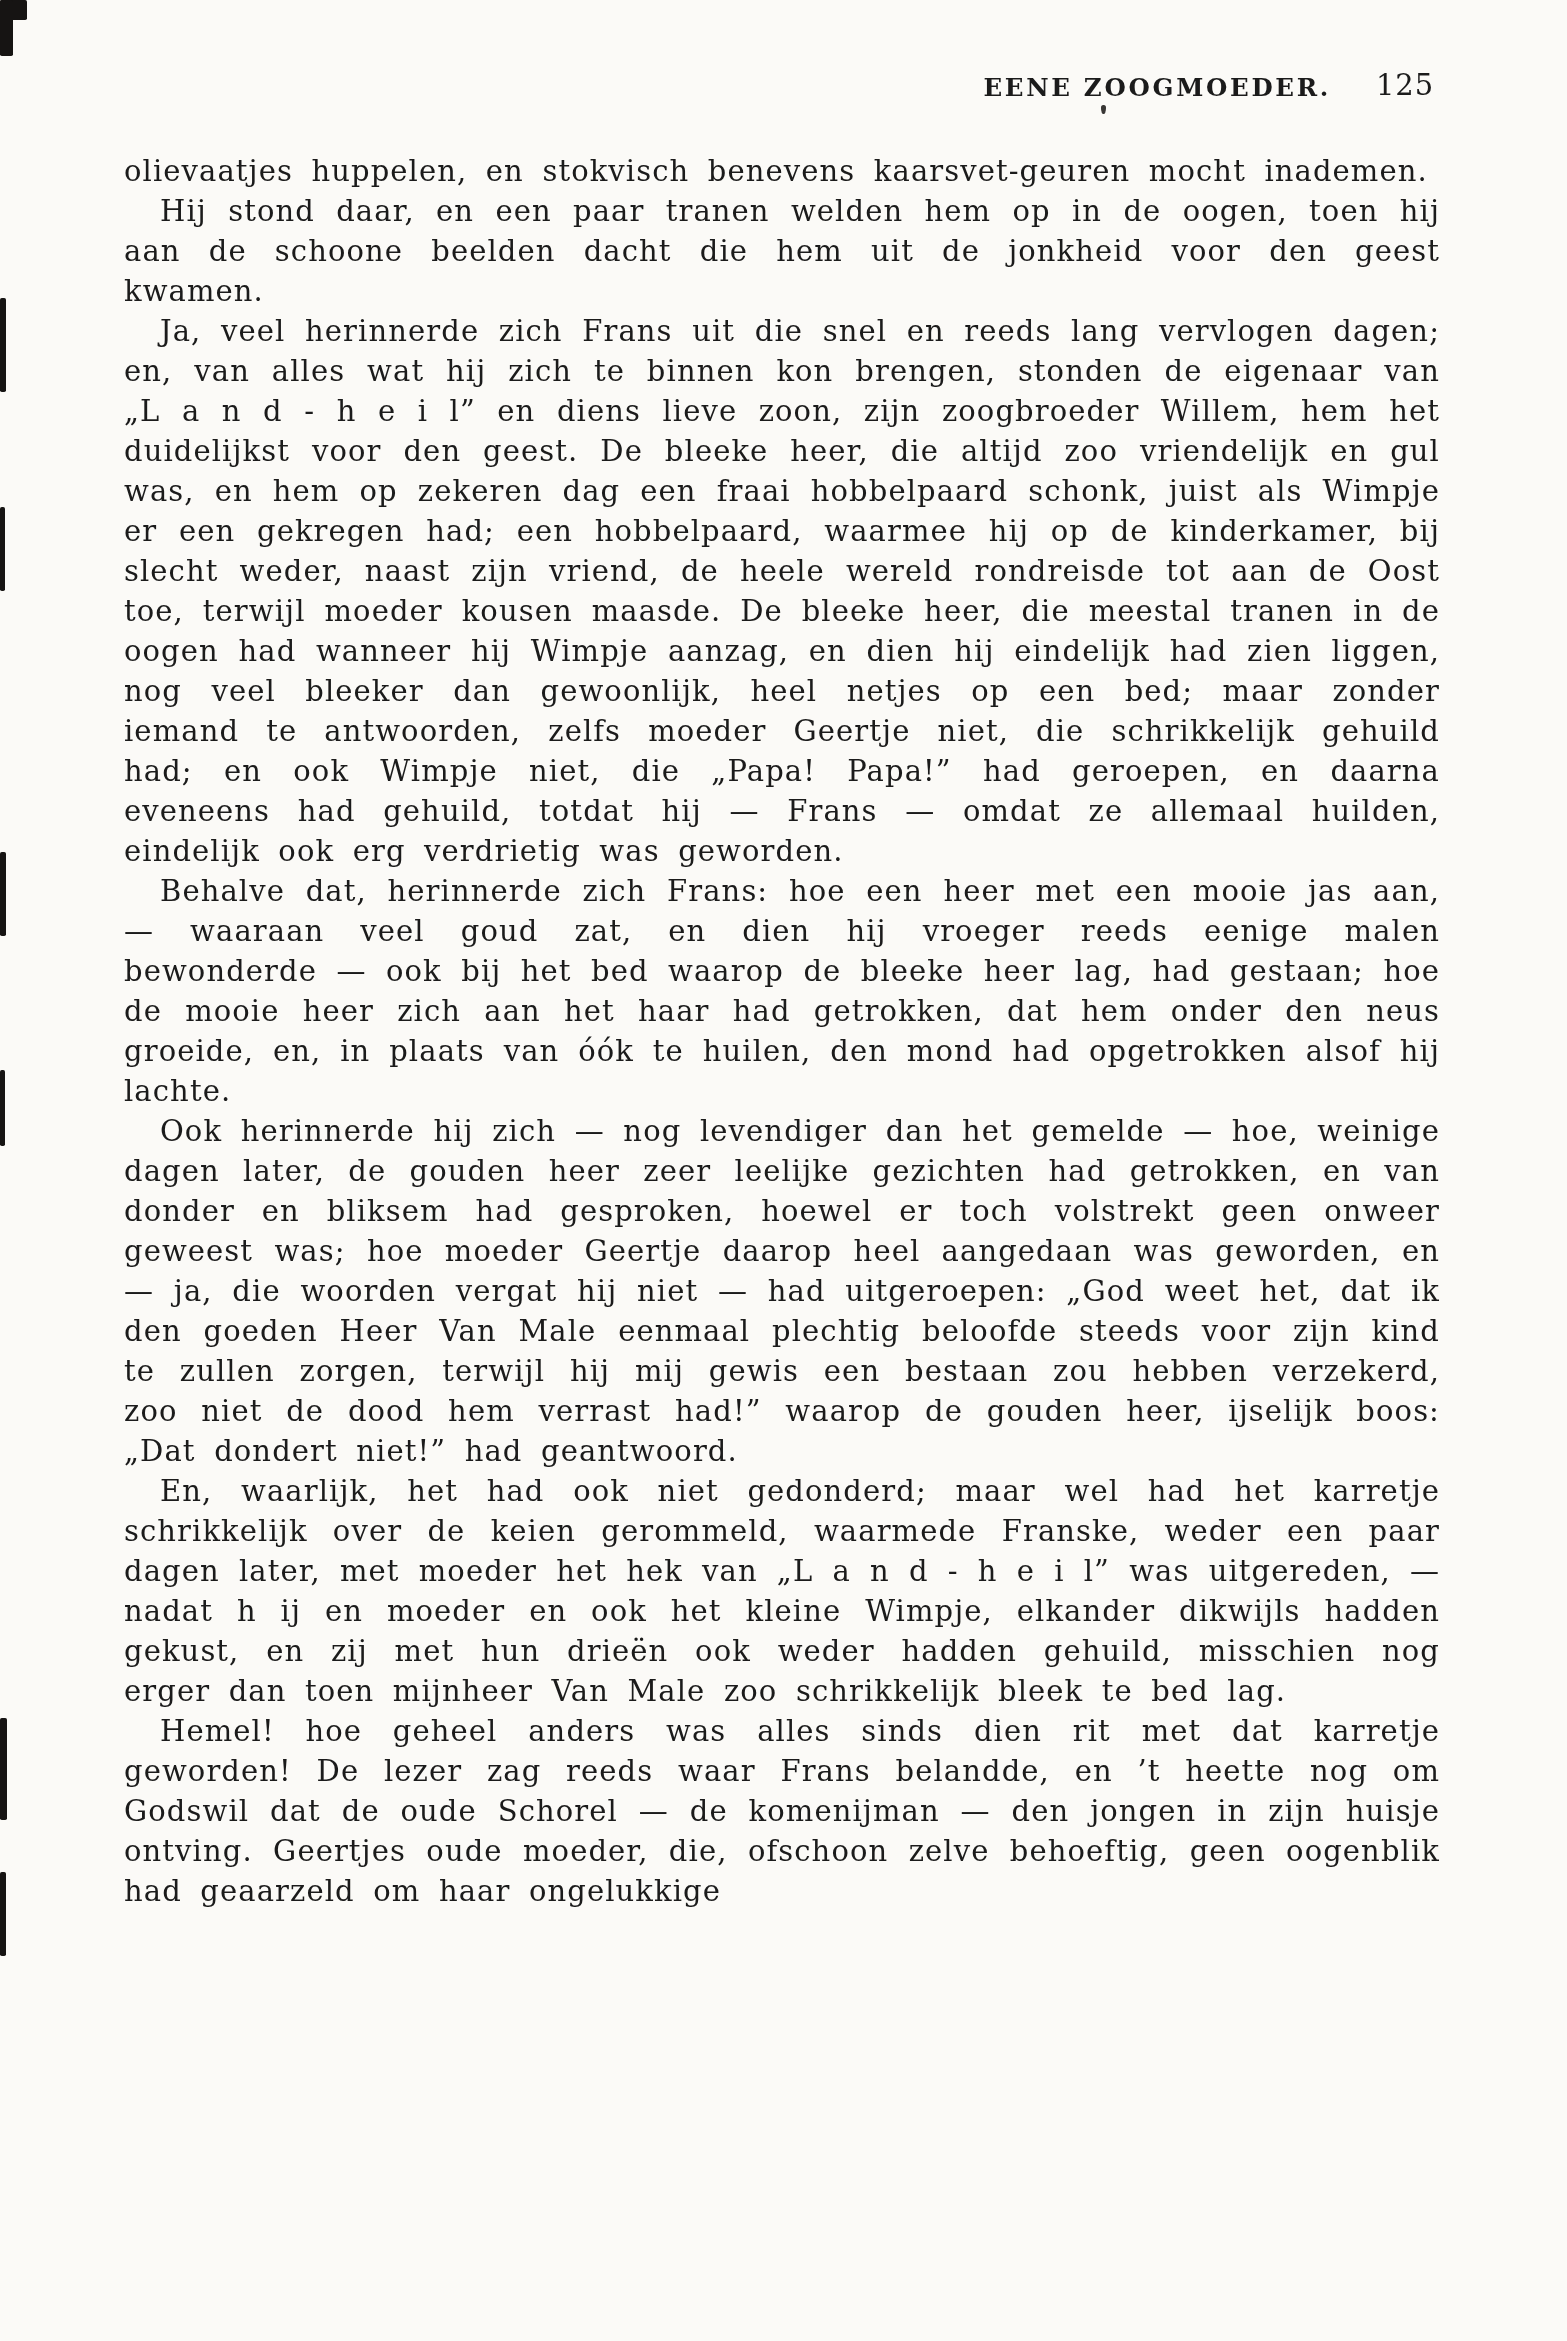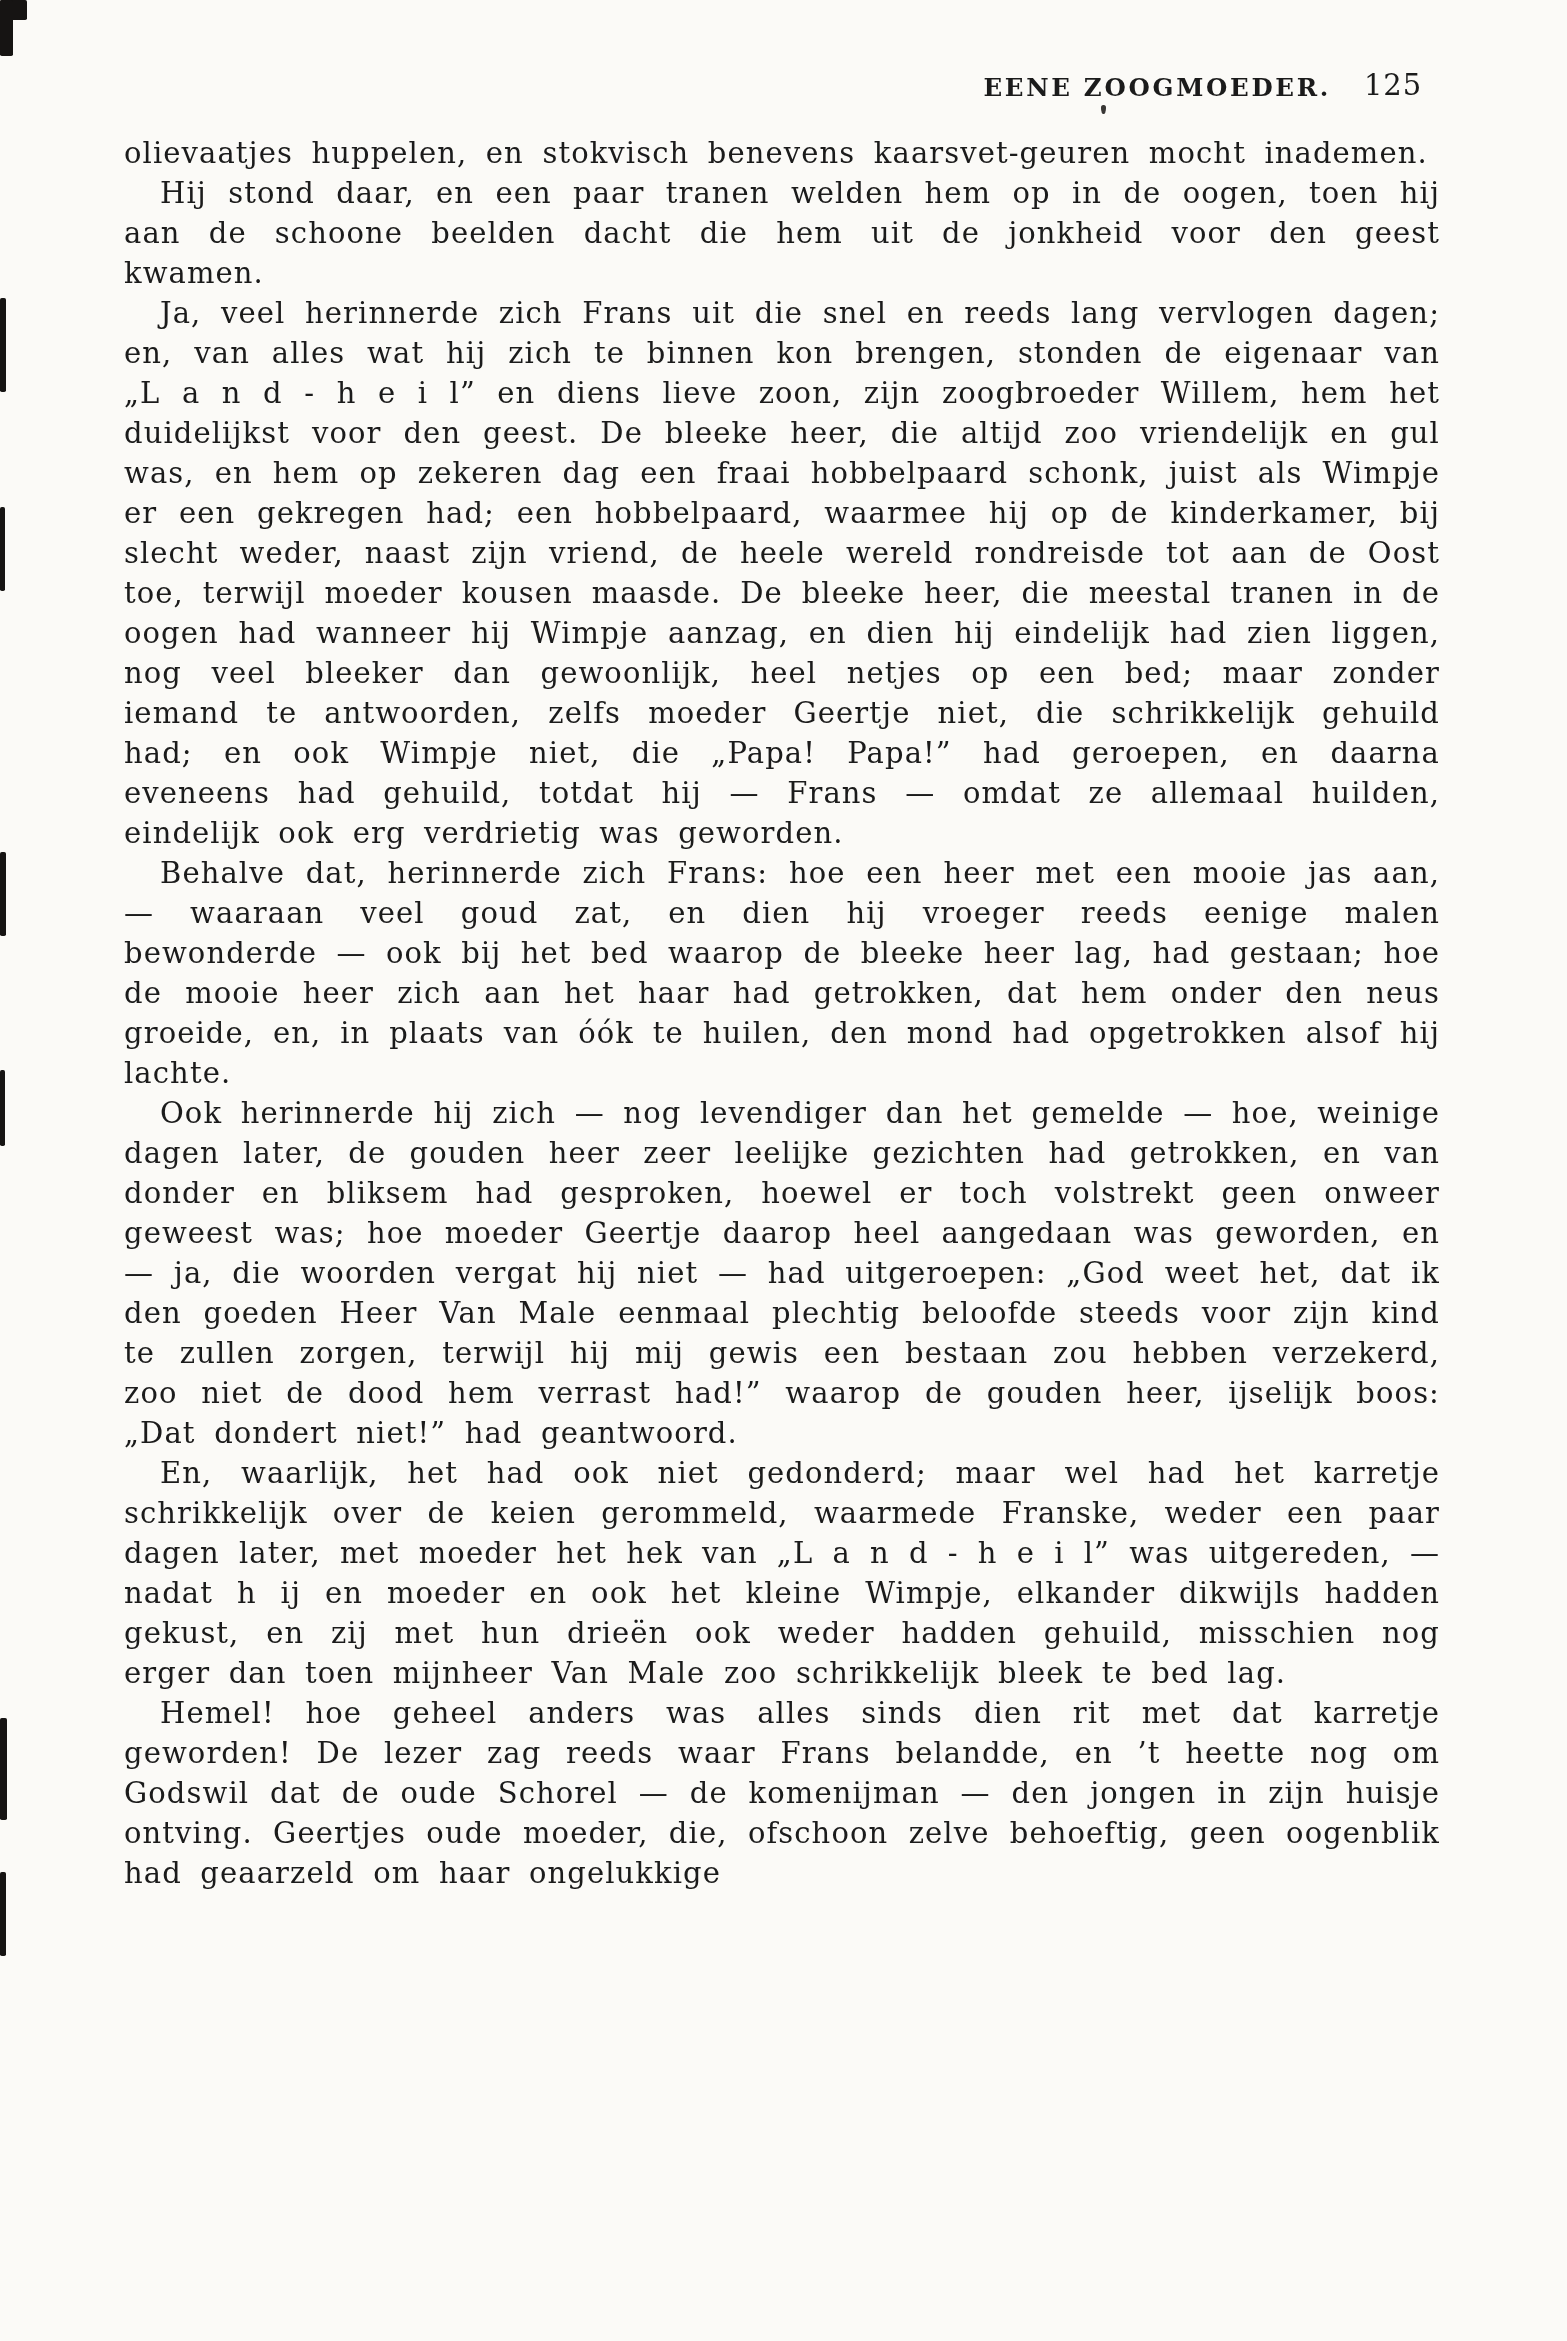--- a/index.html
+++ b/index.html
@@ -41,29 +41,29 @@
   .running-title {
     display: block;
     text-align: right;
     font-size: 24.5px;
     font-weight: 700;
     letter-spacing: 2.7px;
     transform: translateX(-107px); 
   }
   .page-number {
     position: absolute;
-    right: 16px;
+    right: 4px;
     top: -5.4px;
     font-size: 29px;
     letter-spacing: 0.9px;
   }
 
   
   .text-block {
-    margin: 20px 127px 0 124px;
+    margin: 38px 127px 0 124px;
     font-size: 29px;
     line-height: 40px;
     letter-spacing: 1.1px;
     word-spacing: 8.2px;
     text-align: justify;
     hyphens: none;
   }
   .para {
     margin: 0;
     text-indent: 36px;

